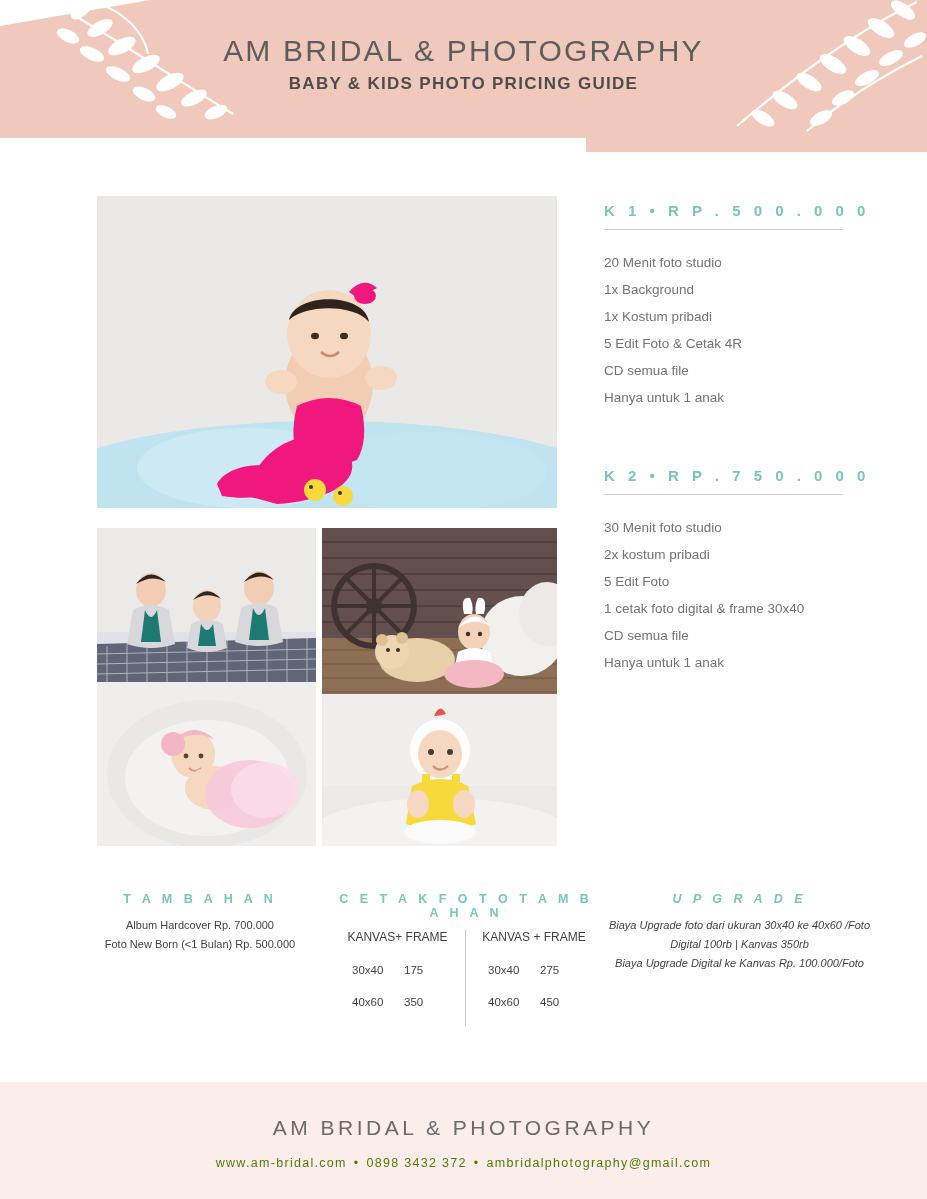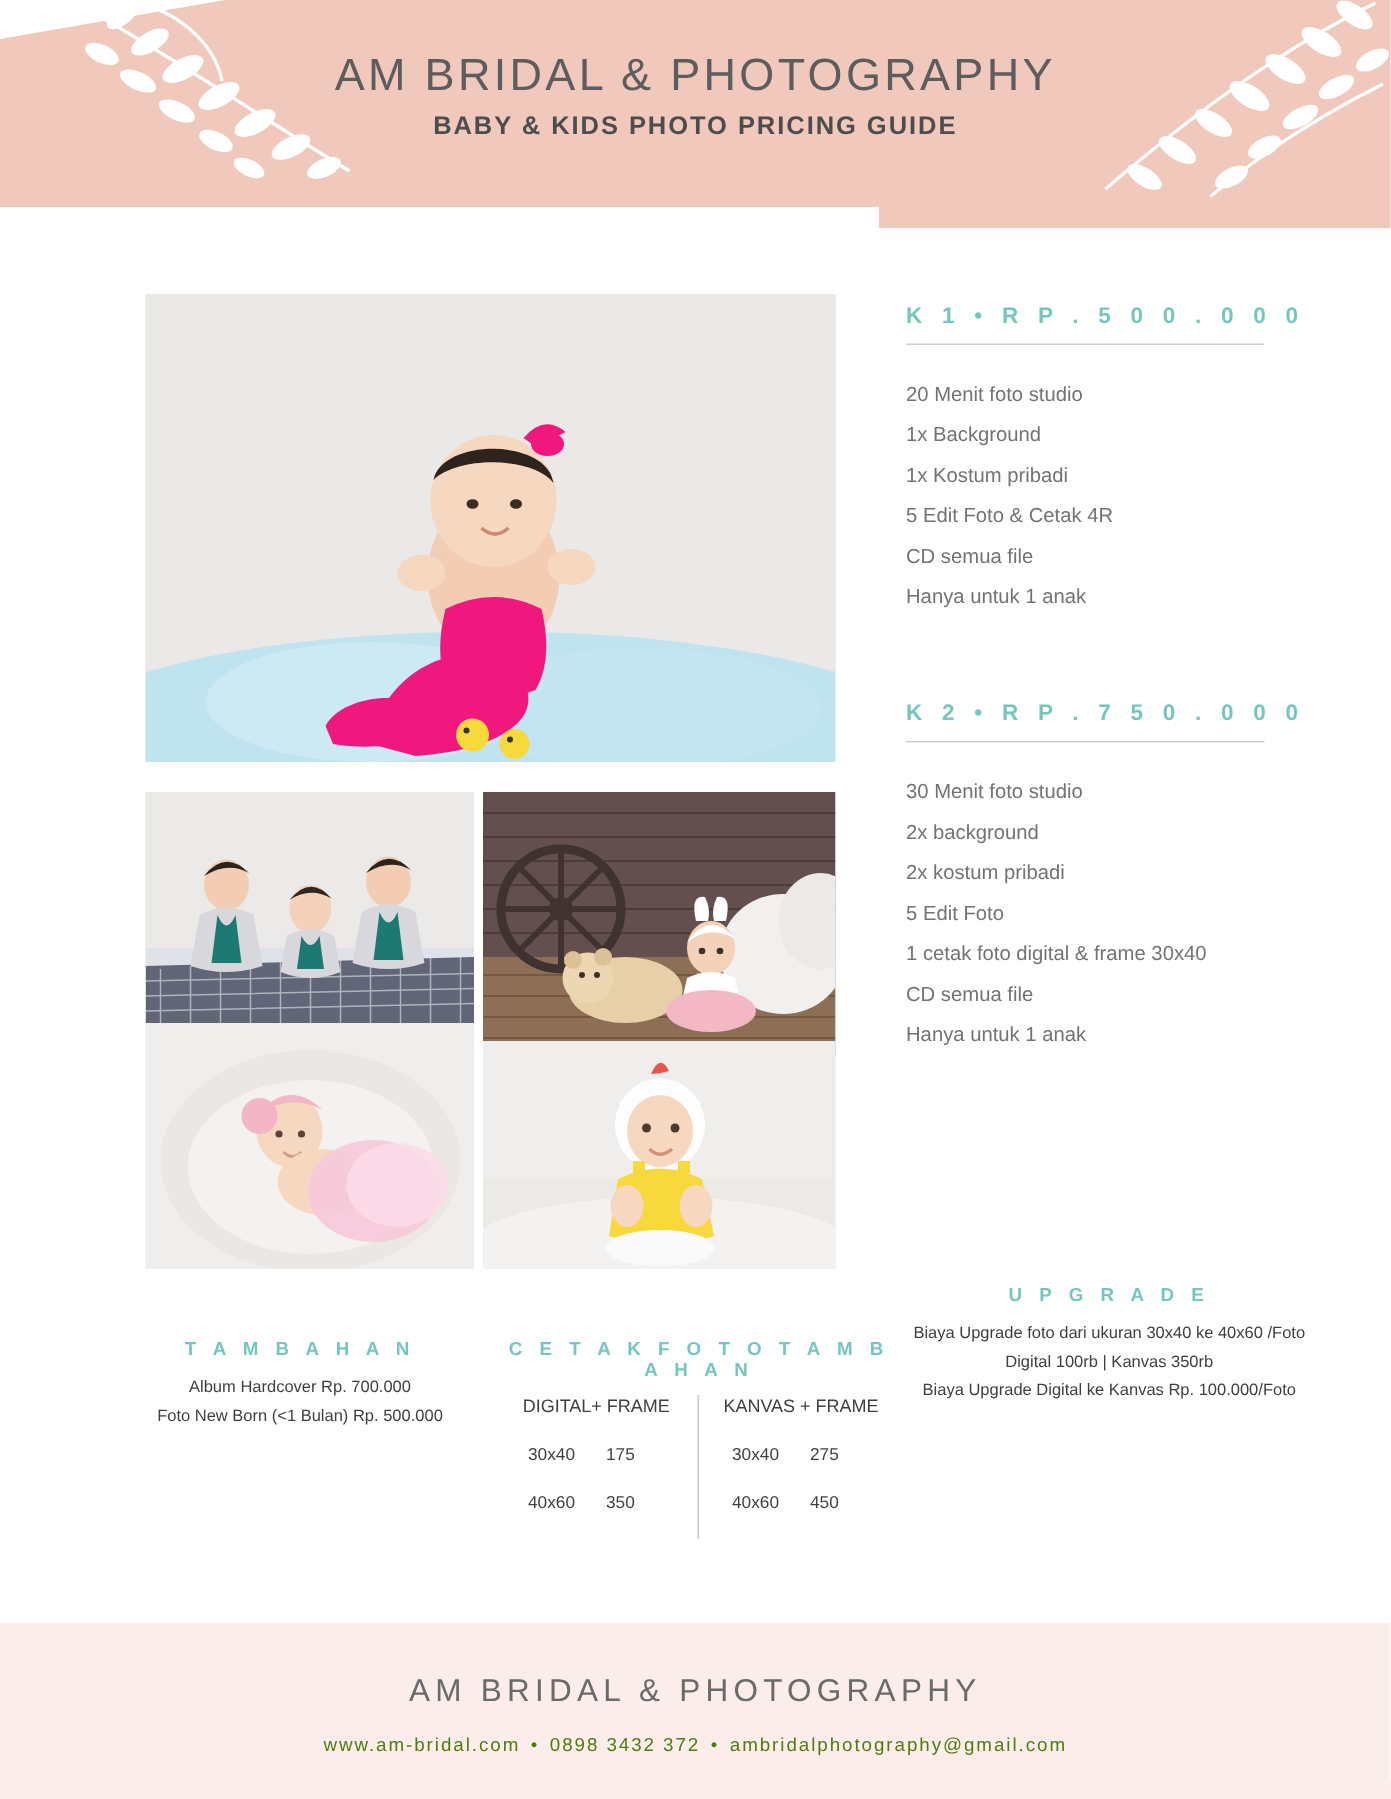--- a/index.html
+++ b/index.html
@@ -107,21 +107,21 @@
     margin: 0 0 10px 0;
   }
   .sec-line {
     font-size: 11px;
     color: #3f3f3f;
     text-align: center;
     line-height: 19px;
   }
   .sec-tambahan { position: absolute; left: 96px; top: 740px; width: 208px; }
   .sec-cetak { position: absolute; left: 330px; top: 740px; width: 272px; }
-  .sec-upgrade { position: absolute; left: 598px; top: 704px; width: 283px; }
+  .sec-upgrade { position: absolute; left: 598px; top: 740px; width: 283px; font-style: italic; }
 
   .cetak-cols { display: flex; margin-top: 6px; }
   .cetak-col { width: 50%; padding: 0 4px; }
   .cetak-col.left { border-right: 1px solid #c9c9c9; }
   .cetak-head {
     font-size: 12px;
     color: #3f3f3f;
     text-align: center;
     margin-bottom: 13px;
   }
@@ -355,39 +355,38 @@
     <div class="pkg-line">1x Kostum pribadi</div>
     <div class="pkg-line">5  Edit Foto &amp; Cetak 4R</div>
     <div class="pkg-line">CD semua file</div>
     <div class="pkg-line italic">Hanya untuk 1 anak</div>
   </div>
 
   <div class="pkg pkg-k2">
     <div class="pkg-title">K 2  •  R P .   7 5 0 . 0 0 0</div>
     <div class="pkg-rule"></div>
     <div class="pkg-line">30 Menit foto studio</div>
-    <div class="pkg-line">2x background</div>
     <div class="pkg-line">2x kostum pribadi</div>
     <div class="pkg-line">5  Edit Foto</div>
     <div class="pkg-line">1 cetak foto digital &amp; frame 30x40</div>
     <div class="pkg-line">CD semua file</div>
     <div class="pkg-line italic">Hanya untuk 1 anak</div>
   </div>
 
   <div class="sec-tambahan">
     <div class="sec-title">T A M B A H A N</div>
     <div class="sec-line">Album Hardcover Rp. 700.000</div>
     <div class="sec-line">Foto New Born (&lt;1 Bulan) Rp. 500.000</div>
   </div>
 
   <div class="sec-cetak">
     <div class="sec-title">C E T A K   F O T O   T A M B A H A N</div>
     <div class="cetak-cols">
       <div class="cetak-col left">
-        <div class="cetak-head">DIGITAL+ FRAME</div>
+        <div class="cetak-head">KANVAS+ FRAME</div>
         <div class="cetak-row">
           <span class="sz">30x40</span><span>175</span>
         </div>
         <div class="cetak-row">
           <span class="sz">40x60</span><span>350</span>
         </div>
       </div>
       <div class="cetak-col">
         <div class="cetak-head">KANVAS + FRAME</div>
         <div class="cetak-row">

